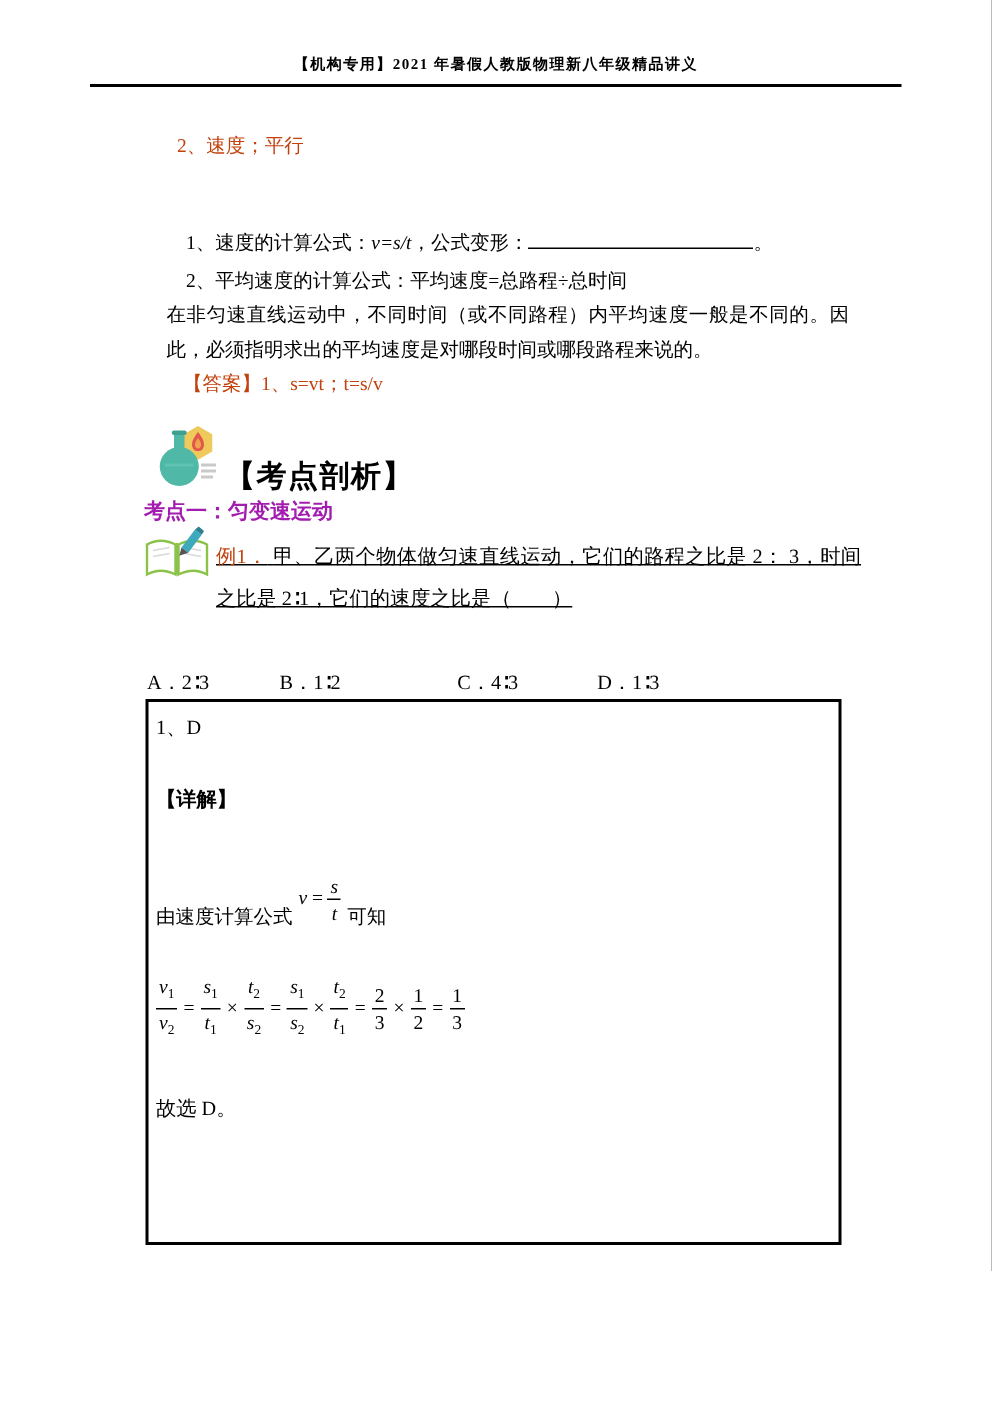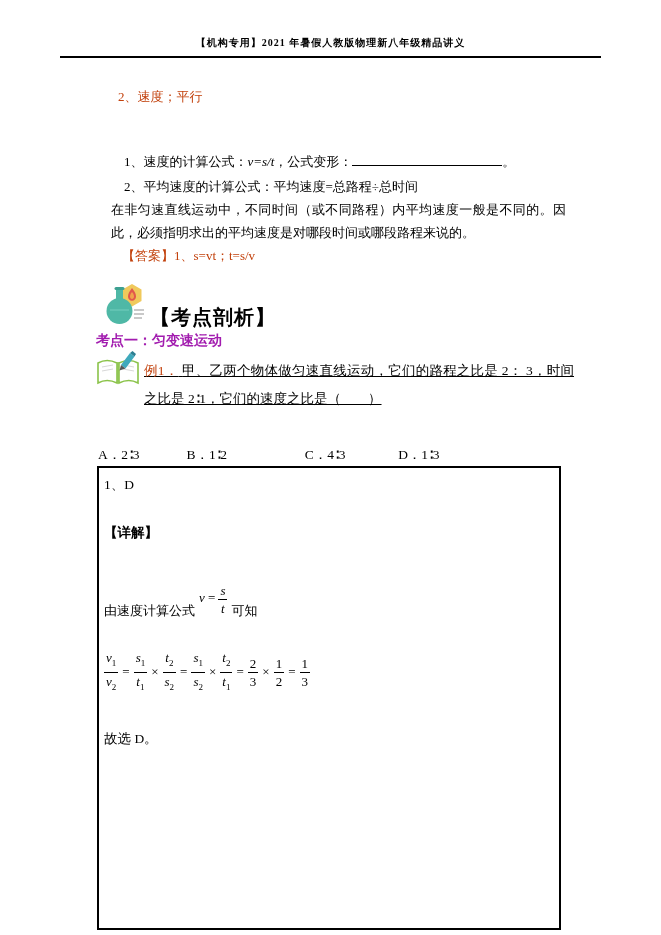--- a/index.html
+++ b/index.html
@@ -51,21 +51,21 @@
     font-size:13.5px;line-height:28px;white-space:normal;text-align:justify;text-decoration:underline;
   }
   .book-spacer{float:left;width:48px;height:30px;}
   .book-spacer svg{margin-top:-6px;overflow:visible;}
   .options-row{position:absolute;left:98px;top:446px;font-size:13.5px;}
   .options-row .opt{display:inline-block;}
   .options-row .opt.w1{width:85px;}
   .options-row .opt.w2{width:84px;}
   .options-row .opt.w3{width:90px;margin-left:31px;}
   .solution-box{
-    position:absolute;left:97px;top:466px;width:464px;height:464px;
+    position:absolute;left:97px;top:466px;width:464px;height:364px;
     border:2px solid #000;box-sizing:border-box;padding-left:24px;
   }
   .sb-answer{position:absolute;left:5px;top:8px;font-size:13.5px;}
   .sb-detail{position:absolute;left:5px;top:56px;font-size:13.5px;font-weight:bold;}
   .sb-reason{position:absolute;left:5px;top:128px;font-size:13px;white-space:nowrap;}
   .inline-eq{
     display:inline-block;position:relative;top:-13px;
     font-size:13px;vertical-align:baseline;margin:0 4px;
   }
   .inline-eq .frac{margin-left:3px;}

